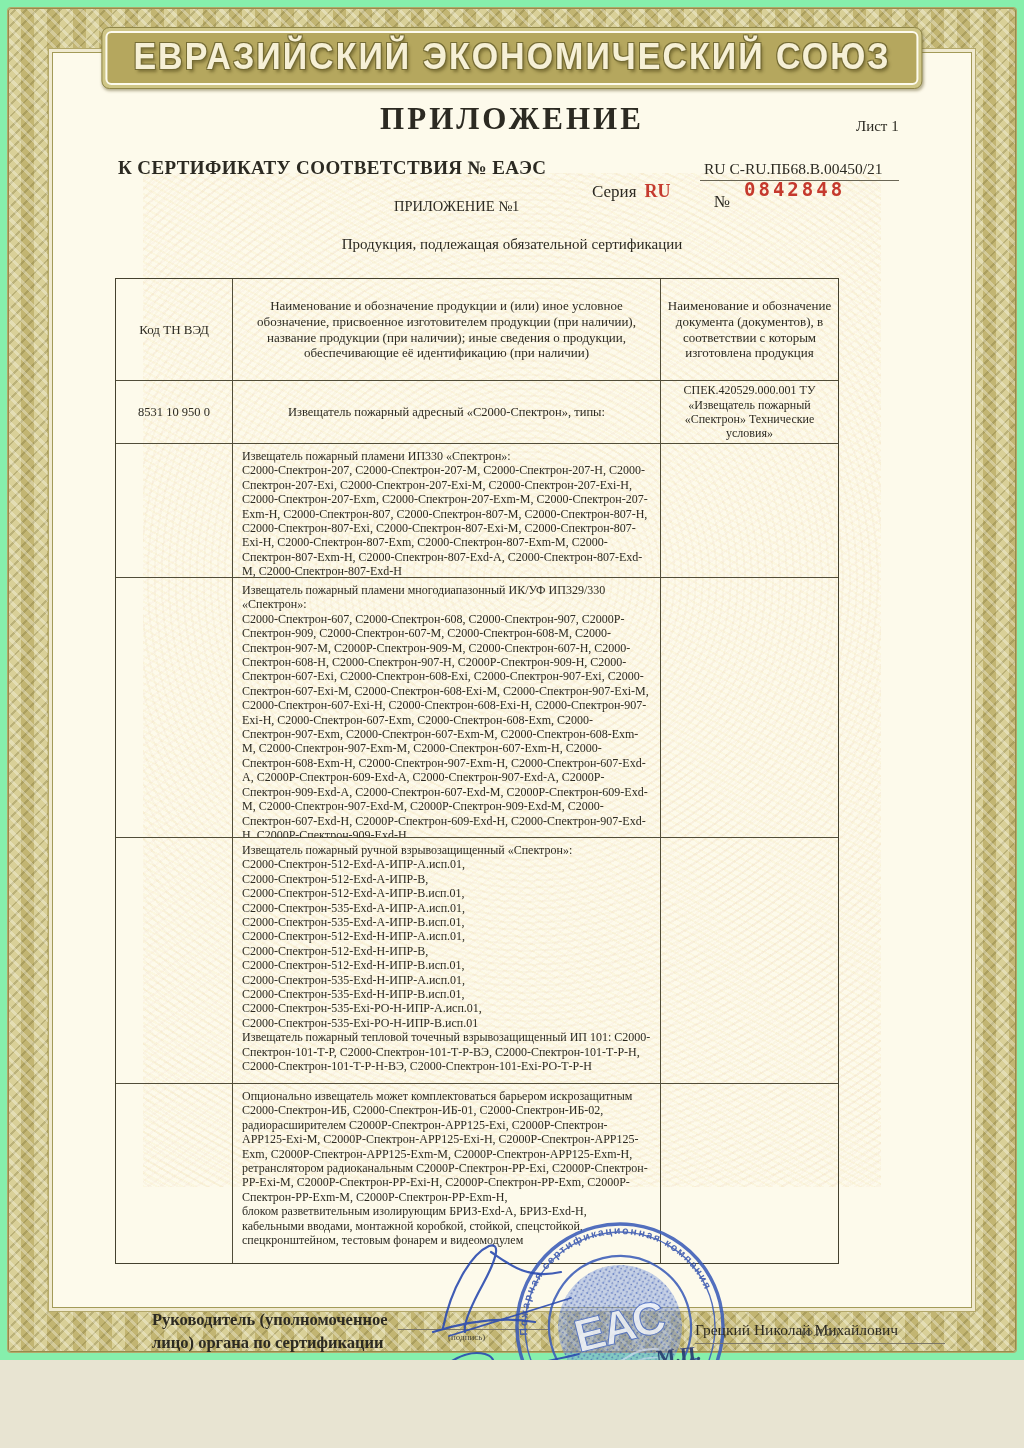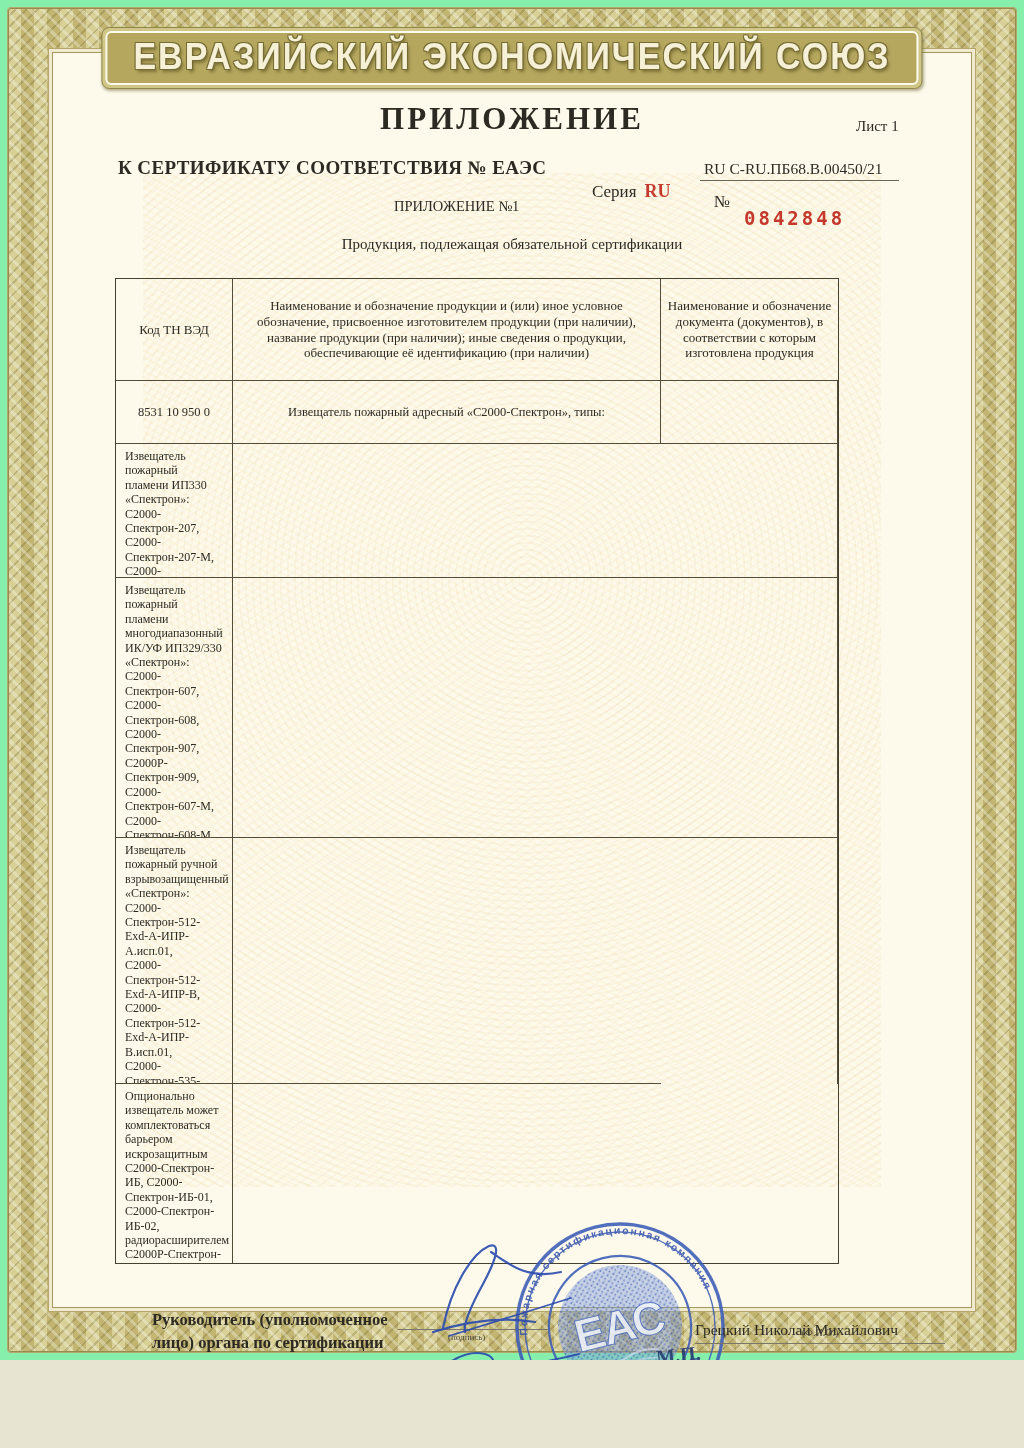--- a/index.html
+++ b/index.html
@@ -29,21 +29,21 @@
     text-shadow:1px 1px 0 #756c35,-1px -1px 0 #756c35,1px -1px 0 #756c35,-1px 1px 0 #756c35,2px 3px 3px rgba(60,50,10,.45);}
   
   .doc-title{position:absolute;top:101px;left:0;width:100%;text-align:center;font-size:31px;font-weight:700;letter-spacing:3px;z-index:2;}
   .sheet{position:absolute;top:118px;left:856px;font-size:15px;z-index:2;}
   .subtitle{position:absolute;top:157px;left:118px;font-size:19px;font-weight:700;letter-spacing:.4px;z-index:2;white-space:nowrap;}
   .cert-num{position:absolute;top:160px;left:700px;font-size:15.5px;z-index:2;border-bottom:1px solid #6a6655;padding:0 16px 2px 4px;}
   .appendix{position:absolute;top:198px;left:394px;font-size:14.5px;z-index:2;}
   .series{position:absolute;top:181px;left:592px;font-size:17px;z-index:2;}
   .series .ru{color:#c53a2e;font-weight:700;font-size:18px;margin-left:8px;}
   .numsign{position:absolute;top:192px;left:714px;font-size:17px;z-index:2;}
-  .blank-num{position:absolute;top:207px;left:744px;font-family:"DejaVu Sans Mono","Liberation Mono",monospace;
+  .blank-num{position:absolute;top:178px;left:744px;font-family:"DejaVu Sans Mono","Liberation Mono",monospace;
     font-size:19px;font-weight:700;letter-spacing:3px;color:#c5392d;z-index:2;}
   .section-title{position:absolute;top:236px;left:0;width:100%;text-align:center;font-size:15px;z-index:2;}
   
   .tbl{position:absolute;top:278px;left:115px;width:722px;display:grid;z-index:2;
     grid-template-columns:117px 428px 177px;
     grid-template-rows:102px 63px 134px 260px 246px 179px;
     border:1.4px solid #44412f;}
   .cell{border-right:1px solid #514d39;border-bottom:1px solid #514d39;overflow:hidden;box-sizing:border-box;}
   .cell.last-col{border-right:none;}
   .cell.last-row{border-bottom:none;}
@@ -93,20 +93,21 @@
   <div class="section-title">Продукция, подлежащая обязательной сертификации</div>
 
   <div class="tbl">
 
     <div class="cell c-center hdr">Код ТН ВЭД</div>
     <div class="cell c-center hdr">Наименование и обозначение продукции и (или) иное условное обозначение, присвоенное изготовителем продукции (при наличии), название продукции (при наличии); иные сведения о продукции, обеспечивающие её идентификацию (при наличии)</div>
     <div class="cell c-center hdr last-col">Наименование и обозначение документа (документов), в соответствии с которым изготовлена продукция</div>
 
     <div class="cell c-center code">8531 10 950 0</div>
     <div class="cell c-center code">Извещатель пожарный адресный «С2000-Спектрон», типы:</div>
+    <div class="cell c-center doc last-col">СПЕК.420529.000.001 ТУ «Извещатель пожарный «Спектрон» Технические условия»</div>
 
     <div class="cell"></div>
     <div class="cell prod">Извещатель пожарный пламени ИП330 «Спектрон»:
 С2000-Спектрон-207, С2000-Спектрон-207-М, С2000-Спектрон-207-Н, С2000-Спектрон-207-Exi, С2000-Спектрон-207-Exi-М, С2000-Спектрон-207-Exi-Н, С2000-Спектрон-207-Exm, С2000-Спектрон-207-Exm-М, С2000-Спектрон-207-Exm-Н, С2000-Спектрон-807, С2000-Спектрон-807-М, С2000-Спектрон-807-Н, С2000-Спектрон-807-Exi, С2000-Спектрон-807-Exi-М, С2000-Спектрон-807-Exi-Н, С2000-Спектрон-807-Exm, С2000-Спектрон-807-Exm-М, С2000-Спектрон-807-Exm-Н, С2000-Спектрон-807-Exd-А, С2000-Спектрон-807-Exd-М, С2000-Спектрон-807-Exd-Н</div>
     <div class="cell last-col"></div>
 
     <div class="cell"></div>
     <div class="cell prod">Извещатель пожарный пламени многодиапазонный ИК/УФ ИП329/330 «Спектрон»:
 С2000-Спектрон-607, С2000-Спектрон-608, С2000-Спектрон-907, С2000Р-Спектрон-909, С2000-Спектрон-607-М, С2000-Спектрон-608-М, С2000-Спектрон-907-М, С2000Р-Спектрон-909-М, С2000-Спектрон-607-Н, С2000-Спектрон-608-Н, С2000-Спектрон-907-Н, С2000Р-Спектрон-909-Н, С2000-Спектрон-607-Exi, С2000-Спектрон-608-Exi, С2000-Спектрон-907-Exi, С2000-Спектрон-607-Exi-М, С2000-Спектрон-608-Exi-М, С2000-Спектрон-907-Exi-М, С2000-Спектрон-607-Exi-Н, С2000-Спектрон-608-Exi-Н, С2000-Спектрон-907-Exi-Н, С2000-Спектрон-607-Exm, С2000-Спектрон-608-Exm, С2000-Спектрон-907-Exm, С2000-Спектрон-607-Exm-М, С2000-Спектрон-608-Exm-М, С2000-Спектрон-907-Exm-М, С2000-Спектрон-607-Exm-Н, С2000-Спектрон-608-Exm-Н, С2000-Спектрон-907-Exm-Н, С2000-Спектрон-607-Exd-А, С2000Р-Спектрон-609-Exd-А, С2000-Спектрон-907-Exd-А, С2000Р-Спектрон-909-Exd-А, С2000-Спектрон-607-Exd-М, С2000Р-Спектрон-609-Exd-М, С2000-Спектрон-907-Exd-М, С2000Р-Спектрон-909-Exd-М, С2000-Спектрон-607-Exd-Н, С2000Р-Спектрон-609-Exd-Н, С2000-Спектрон-907-Exd-Н, С2000Р-Спектрон-909-Exd-Н</div>
     <div class="cell last-col"></div>

